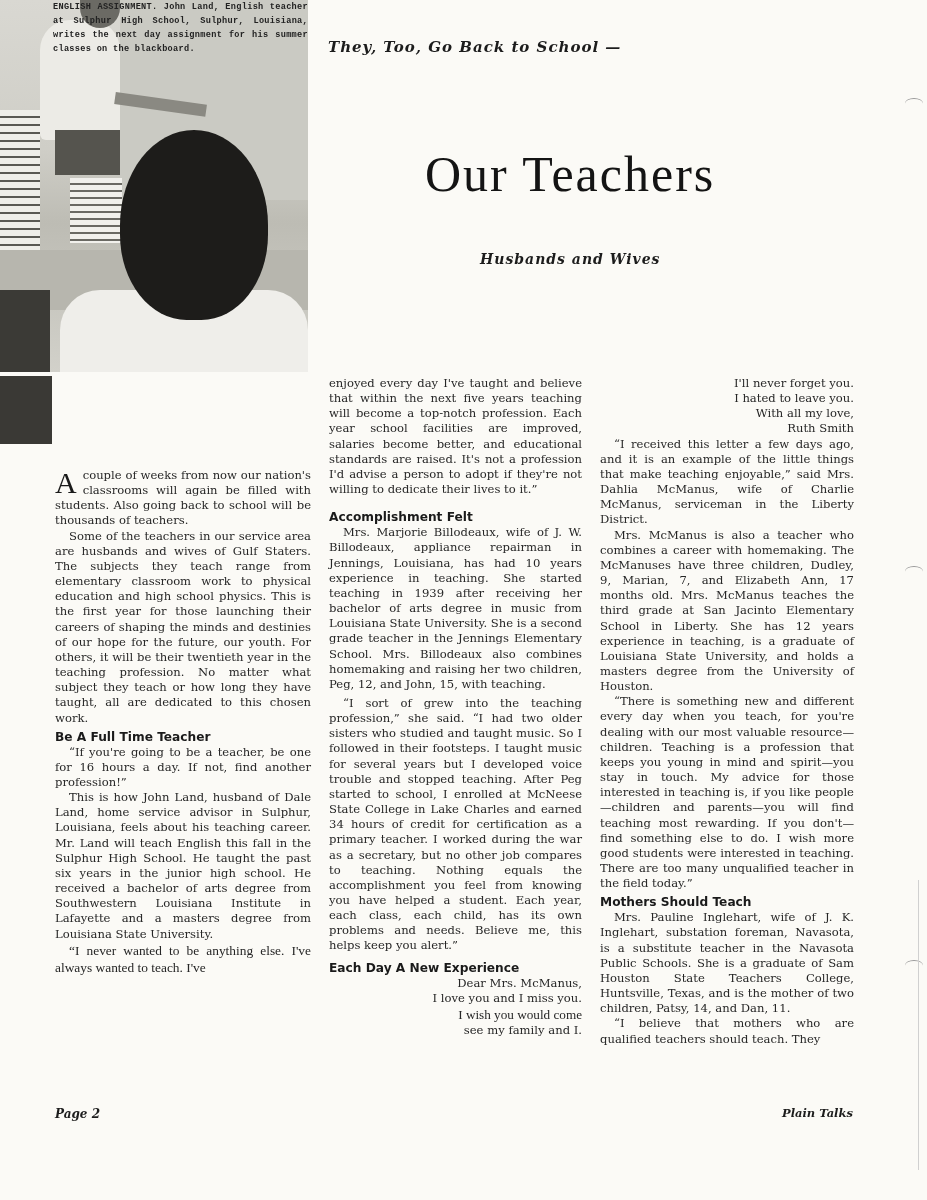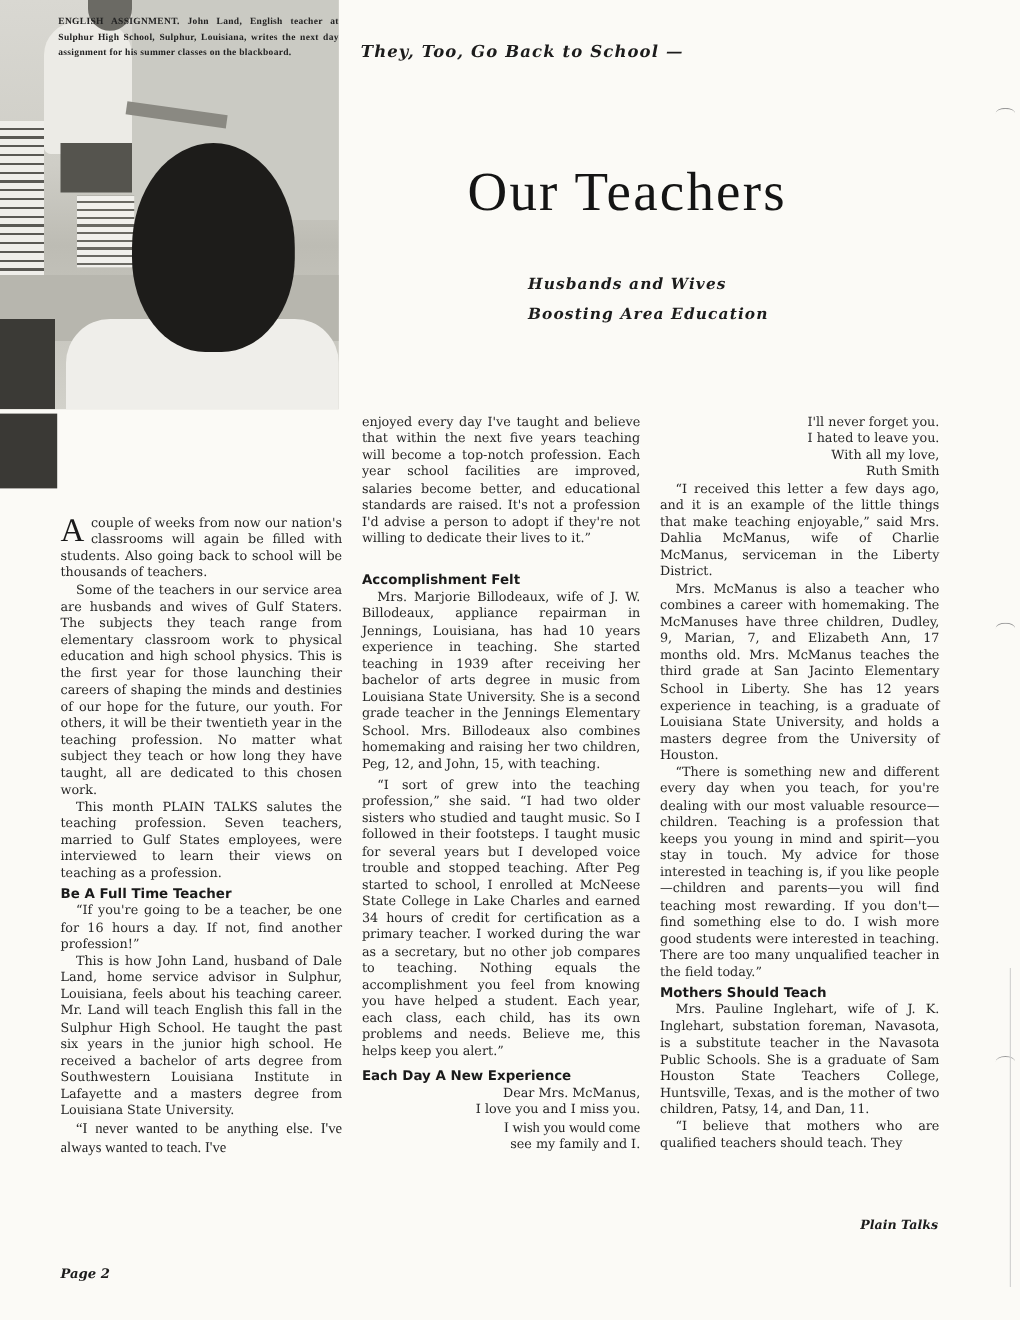--- a/index.html
+++ b/index.html
@@ -18,22 +18,22 @@
     .photo .man-head { position:absolute; left:80px; top:0; width:40px; height:28px; background:#6b6a64; border-radius:0 0 20px 20px; }
     .photo .man-pants { position:absolute; left:55px; top:130px; width:65px; height:45px; background:#55544e; }
     .photo .arm { position:absolute; left:115px; top:92px; width:92px; height:12px; background:#8a8982; transform:rotate(8deg); transform-origin:left center; }
     .photo .books1 { position:absolute; left:0; top:110px; width:40px; height:180px; background:repeating-linear-gradient(180deg,#efeeea 0 6px,#5a5954 6px 8px); }
     .photo .books2 { position:absolute; left:70px; top:178px; width:52px; height:65px; background:repeating-linear-gradient(180deg,#f1f0ec 0 5px,#6a6963 5px 7px); }
     .photo .desk { position:absolute; left:0; top:250px; width:308px; height:60px; background:#b7b6ae; }
     .photo .hair { position:absolute; left:120px; top:130px; width:148px; height:190px; background:#1d1c1a; border-radius:50% 50% 45% 45%; }
     .photo .shoulders { position:absolute; left:60px; top:290px; width:248px; height:90px; background:#efeeea; border-radius:40px 40px 0 0; }
     .photo .chair { position:absolute; left:0; top:290px; width:50px; height:82px; background:#3b3a36; }
     .caption-inner {
-      position: absolute; left: 53px; top: 12px; width: 255px;
-      font-family: Liberation Serif, serif; font-size: 8.6px; line-height: 14px;
+      position: absolute; left: 53px; top: 0; width: 255px;
+      font-family: Liberation Mono, monospace; font-size: 8.6px; line-height: 14px;
       font-weight: bold; letter-spacing: 0.3px; text-align: justify; color:#222;
     }
     .caption-bar { position:absolute; left:0; top:376px; width:52px; height:68px; background:#3a3935; }
 
     .kicker {
       position: absolute; left: 328px; top: 38px;
       font-family: "DejaVu Serif", serif; font-style: italic; font-weight: bold;
       font-size: 15px; letter-spacing: 1px; color: #1c1c1c;
     }
     .title {
@@ -73,21 +73,21 @@
     .letter { text-align: left; }
     .letter div { white-space: nowrap; text-align: right; }
     .l0 { padding-left: 14px; }
     .l1 { padding-left: 42px; }
     .l1b { padding-left: 42px; font-size: 13.2px; line-height: 17px; font-family: "Liberation Serif", serif; }
     .l2 { padding-left: 66px; }
     .l3 { padding-left: 98px; }
 
     .footer-left {
       position: absolute; left: 55px; top: 1107px;
-      font-family: "DejaVu Serif", serif; font-style: italic; font-weight: bold; font-size: 12px; margin-top: 44px;
+      font-family: "DejaVu Serif", serif; font-style: italic; font-weight: bold; font-size: 12px;
     }
     .footer-right {
       position: absolute; left: 782px; top: 1106px;
       font-family: "DejaVu Serif", serif; font-style: italic; font-weight: bold; font-size: 11.5px;
     }
     .crease { position:absolute; width:18px; height:10px; border-top:1.5px solid #9a9a9a; border-radius:50% 50% 0 0; right:4px; }
     .edge { position:absolute; right:8px; top:880px; width:1px; height:290px; background:#d0d0d0; }
   </style>
 </head>
 <body>
@@ -108,36 +108,34 @@
 <div class="caption-bar"></div>
 <div class="caption-inner">
   <span>ENGLISH ASSIGNMENT.</span>
   <span>John Land, English teacher at Sulphur High School, Sulphur, Louisiana, writes the next day assignment for his summer classes on the blackboard.</span>
 </div>
 
 <div class="kicker">They, Too, Go Back to School —</div>
 <div class="title">Our Teachers</div>
 <div class="subtitle">
   <div>Husbands and Wives</div>
-  <div>Boosting Area Education</div>
 </div>
 
 <div class="col col1">
   <p class="lead"><span class="dropcap">A</span><span>couple of weeks from now our nation's classrooms will again be filled with students. Also going back to school will be thousands of teachers.</span></p>
   <p>Some of the teachers in our service area are husbands and wives of Gulf Staters. The subjects they teach range from elementary classroom work to physical education and high school physics. This is the first year for those launching their careers of shaping the minds and destinies of our hope for the future, our youth. For others, it will be their twentieth year in the teaching profession. No matter what subject they teach or how long they have taught, all are dedicated to this chosen work.</p>
-  <p>This month PLAIN TALKS salutes the teaching profession. Seven teachers, married to Gulf States employees, were interviewed to learn their views on teaching as a profession.</p>
   <h3>Be A Full Time Teacher</h3>
   <p>“If you're going to be a teacher, be one for 16 hours a day. If not, find another profession!”</p>
   <p>This is how John Land, husband of Dale Land, home service advisor in Sulphur, Louisiana, feels about his teaching career. Mr. Land will teach English this fall in the Sulphur High School. He taught the past six years in the junior high school. He received a bachelor of arts degree from Southwestern Louisiana Institute in Lafayette and a masters degree from Louisiana State University.</p>
   <p class="big-quote">“I never wanted to be anything else. I've always wanted to teach. I've</p>
 </div>
 
 <div class="col col2">
   <p class="noindent">enjoyed every day I've taught and believe that within the next five years teaching will become a top-notch profession. Each year school facilities are improved, salaries become better, and educational standards are raised. It's not a profession I'd advise a person to adopt if they're not willing to dedicate their lives to it.”</p>
-  <h3 style="margin-top:22px">Accomplishment Felt</h3>
+  <h3 style="margin-top:12px">Accomplishment Felt</h3>
   <p>Mrs. Marjorie Billodeaux, wife of J. W. Billodeaux, appliance repairman in Jennings, Louisiana, has had 10 years experience in teaching. She started teaching in 1939 after receiving her bachelor of arts degree in music from Louisiana State University. She is a second grade teacher in the Jennings Elementary School. Mrs. Billodeaux also combines homemaking and raising her two children, Peg, 12, and John, 15, with teaching.</p>
   <p style="margin-top:4px">“I sort of grew into the teaching profession,” she said. “I had two older sisters who studied and taught music. So I followed in their footsteps. I taught music for several years but I developed voice trouble and stopped teaching. After Peg started to school, I enrolled at McNeese State College in Lake Charles and earned 34 hours of credit for certification as a primary teacher. I worked during the war as a secretary, but no other job compares to teaching. Nothing equals the accomplishment you feel from knowing you have helped a student. Each year, each class, each child, has its own problems and needs. Believe me, this helps keep you alert.”</p>
   <h3 style="margin-top:6px">Each Day A New Experience</h3>
   <div class="letter">
     <div class="l0">Dear Mrs. McManus,</div>
     <div class="l1">I love you and I miss you.</div>
     <div class="l1b">I wish you would come</div>
     <div class="l1">see my family and I.</div>
   </div>
 </div>

